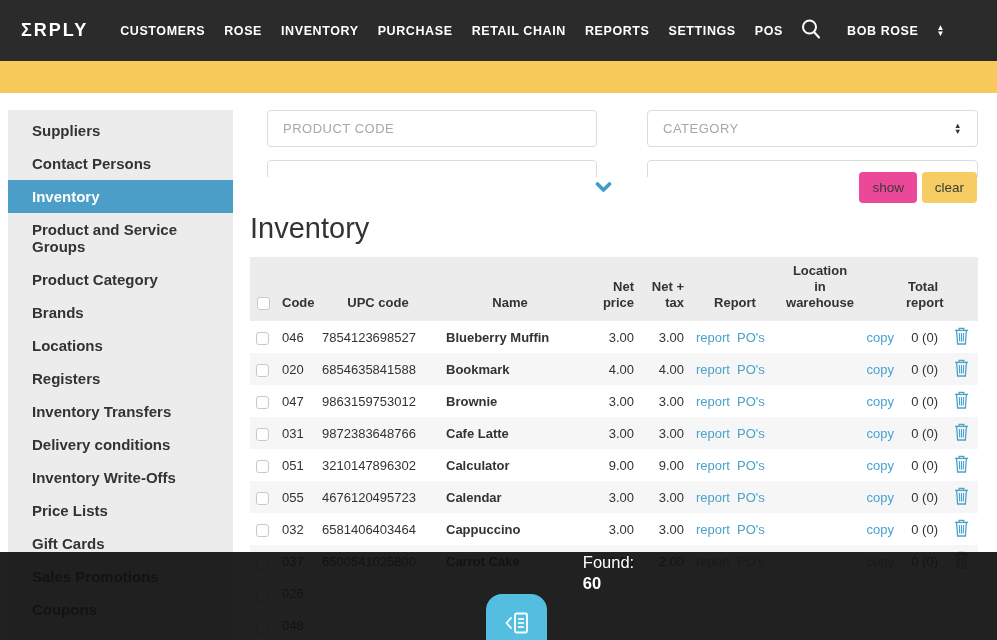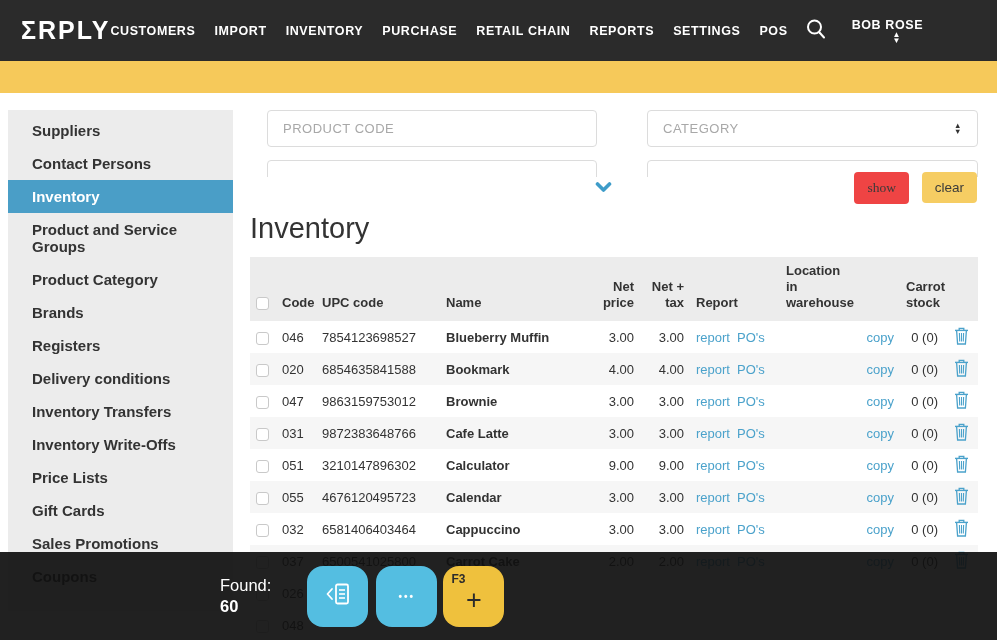--- a/index.html
+++ b/index.html
@@ -8,30 +8,30 @@
     width: 997px; height: 640px; position: relative; overflow: hidden;
     background: #fff; font-family: "Liberation Sans", sans-serif; color:#333;
   }
 
   
   .navbar {
     position:absolute; top:0; left:0; width:997px; height:61px;
     background:#2B2B2B; display:flex; align-items:center;
   }
   .logo {
-    color:#fff; font-size:25px; font-weight:bold; letter-spacing:2px;
-    margin-left:21px; cursor:pointer;
+    color:#fff; font-size:18px; font-weight:bold; letter-spacing:2px;
+    margin-left:21px; margin-right:32px; cursor:pointer;
   }
   .nav-items { display:flex; align-items:center; gap:19px; }
   .nav-item {
     color:#fff; font-weight:bold; font-size:12.5px; letter-spacing:.6px; cursor:pointer;
     white-space:nowrap;
   }
   .search-btn { margin-left:16px; cursor:pointer; display:flex; align-items:center; }
-  .user-menu { display:flex; align-items:center; cursor:pointer; margin-left:24px;flex-direction:column; }
+  .user-menu { display:flex; align-items:center; cursor:pointer; margin-left:24px; }
   .user-name { color:#fff; font-weight:bold; font-size:12.5px; letter-spacing:.6px; }
   .user-arrows { display:flex; flex-direction:column; align-items:center; margin-left:18px; color:#fff; }
   .user-arrows span { font-size:8px; line-height:6px; }
 
   
   .yellow-bar { position:absolute; top:61px; left:0; width:997px; height:32px; background:#F6C95A; }
 
   
   .sidebar {
     position:absolute; top:110px; left:8px; width:225px;
@@ -55,49 +55,49 @@
   .input-product-code { width:330px; margin-left:17px; }
   .select-category { width:331px; margin-left:auto; justify-content:space-between; cursor:pointer;gap:8px; }
   .select-arrows { display:flex; flex-direction:column; align-items:center; color:#333; }
   .select-arrows span { font-size:7.5px; line-height:6px; }
   .filter-row2 { display:flex; height:17px; overflow:hidden; margin-top:13px; }
   .expand-chevron { position:absolute; top:69px; left:345px; cursor:pointer; }
   .btn-small {
     position:absolute; top:62px; border-radius:4px; padding:8px 13px;
     font-size:13.5px; color:#3a3a3a; cursor:pointer;
   }
-  .btn-show { right:69px; background:#ef4444;font-family:Liberation Serif, serif; }
+  .btn-show { right:61px; background:#ec4899; }
   .btn-clear { right:1px; background:#F6CD63; }
 
   .page-title { font-size:29px; font-weight:400; color:#333; margin:9px 0 12px 0; line-height:33px; }
 
   
   table { width:728px; border-collapse:collapse; table-layout:fixed; font-size:13px; }
   thead th {
-    background:#ECECEC; font-weight:bold; color:#333; text-align:left;
+    background:#ECECEC; font-weight:bold; color:#333; text-align:center;
     vertical-align:bottom; padding:6px 6px 10px; line-height:16px; height:50px;
   }
   th.num, td.num { text-align:right; }
   tbody tr:nth-child(even) { background:#F6F6F6; }
   tbody td { padding:0 6px; height:32px; white-space:nowrap; overflow:hidden; }
   td.name-cell { font-weight:bold; }
   .chk {
     display:inline-block; width:13px; height:13px; border:1px solid #C9C9C9;
     border-radius:3px; background:#fff; vertical-align:middle; cursor:pointer;
   }
   .link { color:#4BA2CB; cursor:pointer; }
   .report-cell .link + .link { margin-left:7px; }
   td.copy-cell { text-align:right; }
   td.trash-cell { text-align:center; }
   .trash-icon { cursor:pointer; }
 
   
   .bottom-bar {
     position:absolute; left:0; bottom:0; width:997px; height:88px;
-    background:rgba(16,16,16,0.93); display:flex; align-items:center; z-index:10;
+    background:rgba(16,16,16,0.93); display:flex; align-items:center; z-index:10;flex-direction:column;
   }
   .found { margin-left:220px; color:#fff; font-size:16.5px; line-height:21px; }
   .found b { font-weight:bold; }
   .btn-sq {
     width:61px; height:61px; border-radius:16px; display:flex;
     align-items:center; justify-content:center; cursor:pointer; flex:none;
   }
   .btn-blue { background:#54BEE1; color:#fff; }
   .btn-collapse { margin-left:36px; }
   .btn-more { margin-left:8px; font-size:10px; letter-spacing:2px; font-weight:bold; }
@@ -110,21 +110,21 @@
     display:flex; align-items:center; justify-content:center; cursor:pointer; flex:none;
   }
 </style>
 </head>
 <body>
 
 <div class="navbar">
   <div class="logo">ΣRPLY</div>
   <div class="nav-items">
       <div class="nav-item">CUSTOMERS</div>
-      <div class="nav-item">IMPORT</div>
+      <div class="nav-item">ROSE</div>
       <div class="nav-item">INVENTORY</div>
       <div class="nav-item">PURCHASE</div>
       <div class="nav-item">RETAIL CHAIN</div>
       <div class="nav-item">REPORTS</div>
       <div class="nav-item">SETTINGS</div>
       <div class="nav-item">POS</div>
     </div>
   <div class="search-btn">
     <span>
       <svg width="24" height="24" viewBox="0 0 24 24" fill="none">
@@ -144,23 +144,24 @@
 
 <div class="yellow-bar"></div>
 
 <div class="sidebar">
     <div class="side-item">Suppliers</div>
     <div class="side-item">Contact Persons</div>
     <div class="side-item active">Inventory</div>
     <div class="side-item">Product and Service Groups</div>
     <div class="side-item">Product Category</div>
     <div class="side-item">Brands</div>
+    <div class="side-item">Locations</div>
     <div class="side-item">Registers</div>
+    <div class="side-item">Inventory Transfers</div>
     <div class="side-item">Delivery conditions</div>
-    <div class="side-item">Inventory Transfers</div>
     <div class="side-item">Inventory Write-Offs</div>
     <div class="side-item">Price Lists</div>
     <div class="side-item">Gift Cards</div>
     <div class="side-item">Sales Promotions</div>
     <div class="side-item">Coupons</div>
   </div>
 
 <div class="main">
 
   <div class="filters">
@@ -216,21 +217,21 @@
       <tr>
         <th><span class="chk"></span></th>
         <th>Code</th>
         <th>UPC code</th>
         <th>Name</th>
         <th class="num">Net price</th>
         <th class="num">Net + tax</th>
         <th>Report</th>
         <th>Location in warehouse</th>
         <th></th>
-        <th class="num">Carrot stock</th>
+        <th class="num">Total report</th>
         <th></th>
       </tr>
     </thead>
     <tbody>
         <tr>
           <td><span class="chk"></span></td>
           <td>046</td>
           <td>7854123698527</td>
           <td class="name-cell">Blueberry Muffin</td>
           <td class="num">3.00</td>

